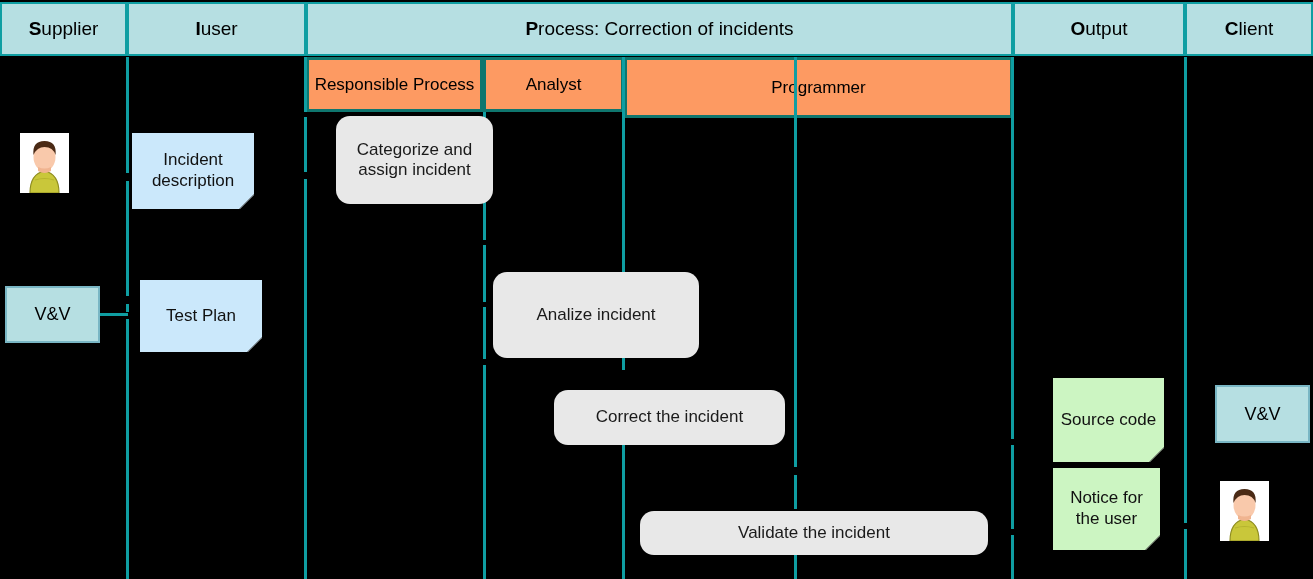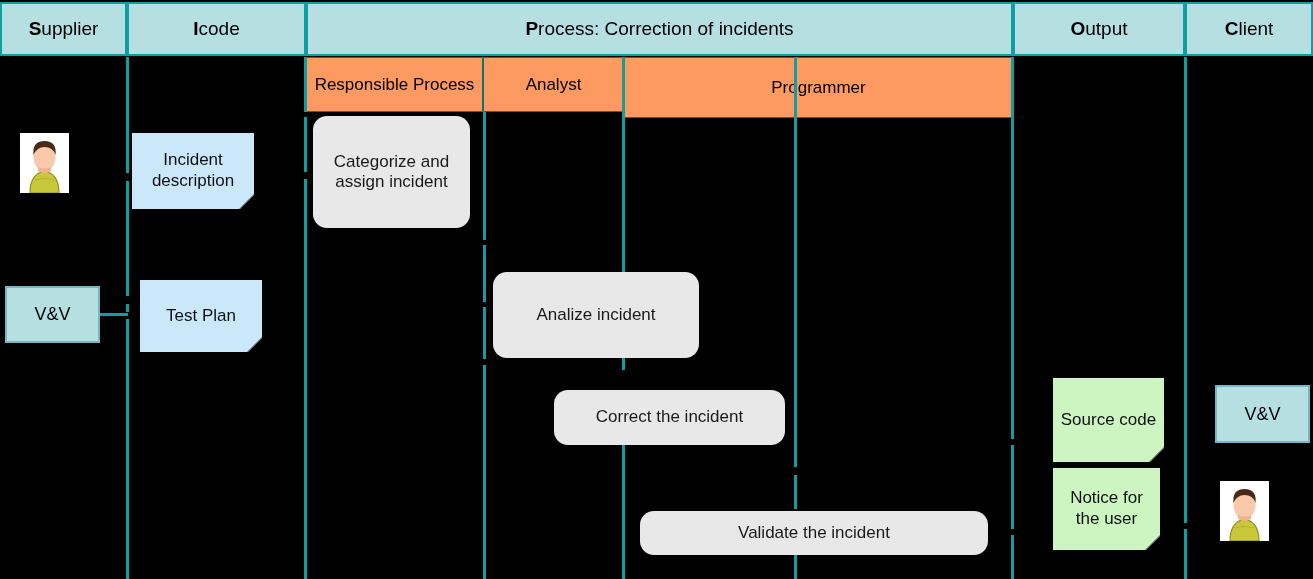--- a/index.html
+++ b/index.html
@@ -31,21 +31,21 @@
     font-size: 19px;
     white-space: nowrap;
   }
   .hdr .cap { font-weight: bold; }
 
   
   .lane-hdr {
     position: absolute;
     box-sizing: border-box;
     background: #fd9a62;
-    border: 1px solid #0f766e;
+    border: 3px solid #0f766e;
     display: flex;
     align-items: center;
     justify-content: center;
     text-align: center;
     color: #000000;
     font-size: 17px;
     line-height: 1.15;
     padding: 0 4px;
   }
 
@@ -141,21 +141,21 @@
 
 <div id="canvas">
 
   <div class="hdr" style="left:0px; top:2px; width:127px; height:54px;">
     <span class="cap">S</span>
       <span>upplier</span>
   </div>
 
   <div class="hdr" style="left:127px; top:2px; width:179px; height:54px;">
     <span class="cap">I</span>
-      <span>code</span>
+      <span>user</span>
   </div>
 
   <div class="hdr" style="left:306px; top:2px; width:707px; height:54px;">
     <span class="cap">P</span>
       <span>rocess: Correction of incidents</span>
   </div>
 
   <div class="hdr" style="left:1013px; top:2px; width:172px; height:54px;">
     <span class="cap">O</span>
       <span>utput</span>
@@ -244,21 +244,21 @@
   <div class="doc blue" style="left:140px; top:280px; width:122px; height:72px;">
     <span>Test Plan</span>
     <span class="fold"></span>
   </div>
 
   <div class="doc blue" style="left:132px; top:133px; width:122px; height:76px;">
     <span>Incident description</span>
     <span class="fold"></span>
   </div>
 
-  <div class="proc" style="left:313px; top:116px; width:157px; height:112px;">
+  <div class="proc" style="left:336px; top:116px; width:157px; height:88px;">
     <span>Categorize and assign incident</span>
   </div>
 
   <div class="proc" style="left:554px; top:390px; width:231px; height:55px;">
     <span>Correct the incident</span>
   </div>
 
   <div class="proc" style="left:493px; top:272px; width:206px; height:86px;">
     <span>Analize incident</span>
   </div>

